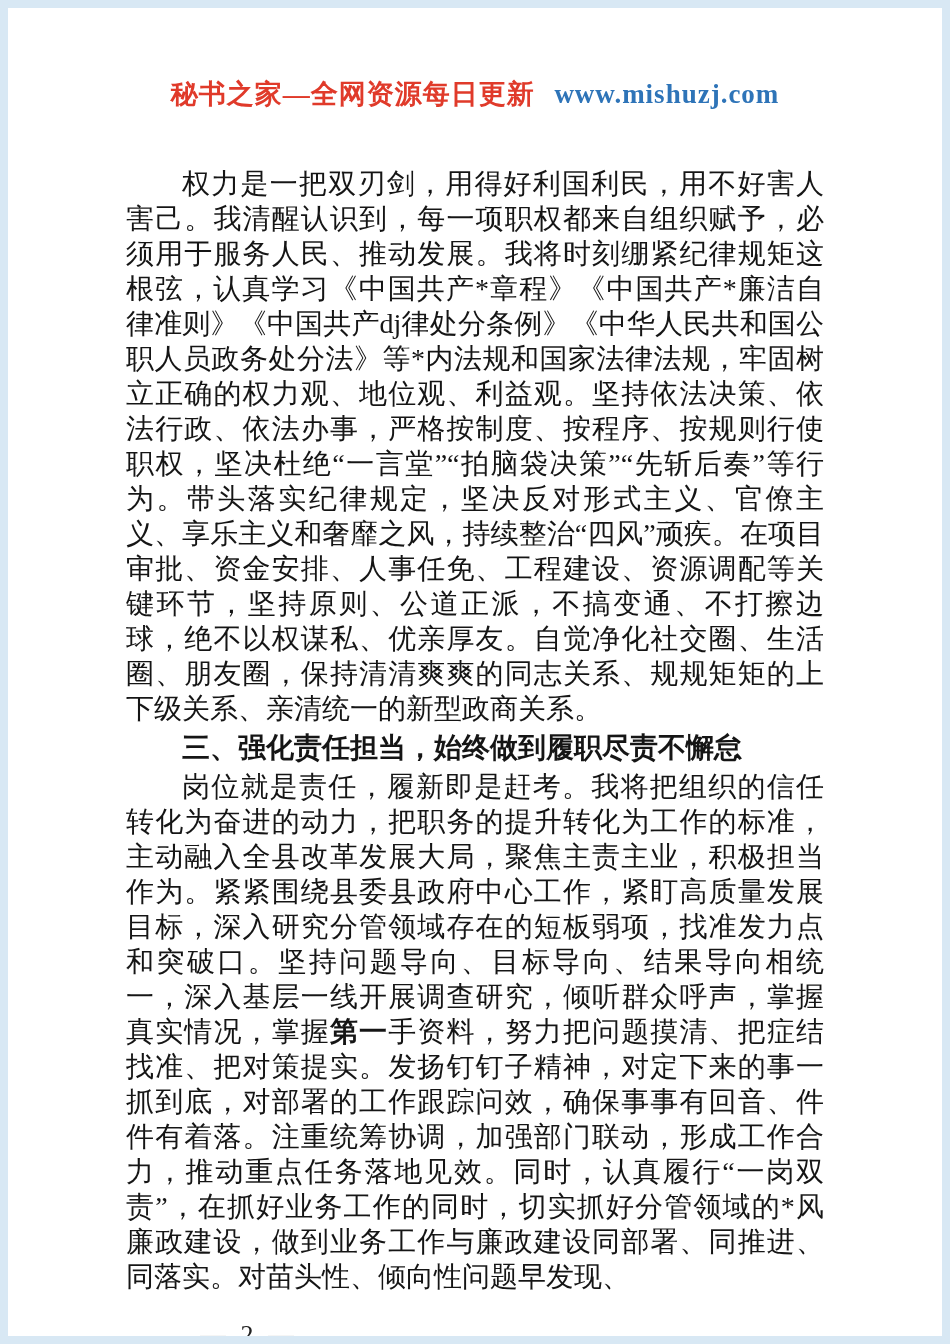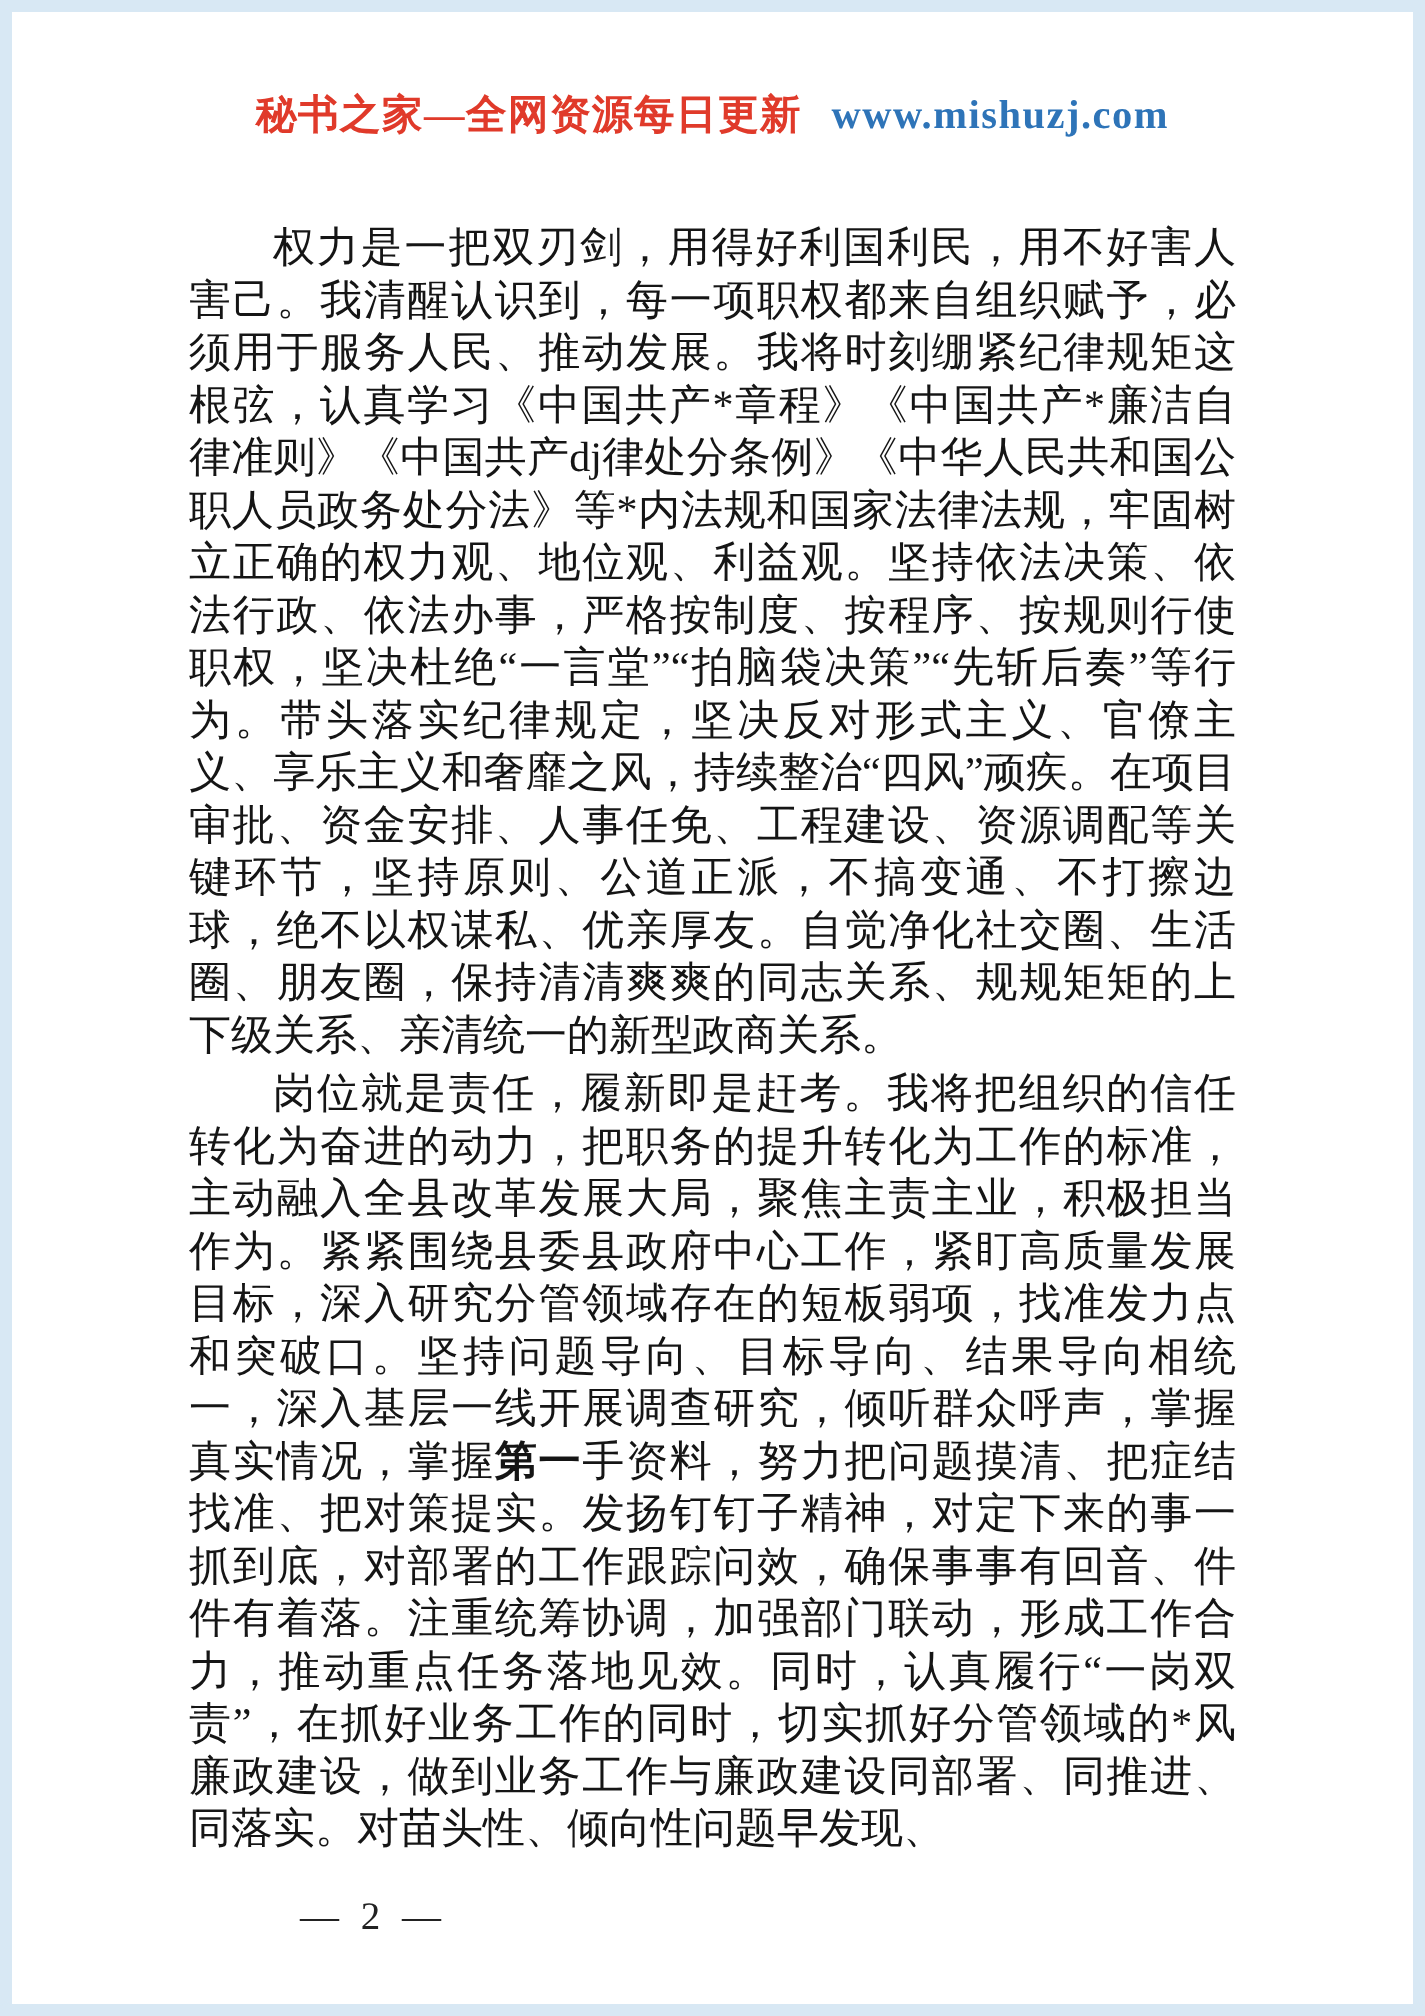--- a/index.html
+++ b/index.html
@@ -17,21 +17,21 @@
     position: absolute;
     left: 8px;
     top: 8px;
     right: 8px;
     bottom: 8px;
     background: #ffffff;
     overflow: hidden;
   }
   .site-header {
     text-align: center;
-    padding-top: 50px;
+    padding-top: 68px;
     font-size: 27px;
     font-weight: bold;
     letter-spacing: 1px;
     white-space: nowrap;
   }
   .brand {
     color: #e03a2a;
   }
   .url {
     color: #2e74b8;
@@ -75,20 +75,21 @@
 <div class="page">
 
   <div class="site-header">
     <span class="brand">秘书之家—全网资源每日更新</span>
     <span class="url">www.mishuzj.com</span>
   </div>
 
   <div class="content">
     <p>权力是一把双刃剑，用得好利国利民，用不好害人害己。我清醒认识到，每一项职权都来自组织赋予，必须用于服务人民、推动发展。我将时刻绷紧纪律规矩这根弦，认真学习《中国共产*章程》《中国共产*廉洁自律准则》《中国共产dj律处分条例》《中华人民共和国公职人员政务处分法》等*内法规和国家法律法规，牢固树立正确的权力观、地位观、利益观。坚持依法决策、依法行政、依法办事，严格按制度、按程序、按规则行使职权，坚决杜绝“一言堂”“拍脑袋决策”“先斩后奏”等行为。带头落实纪律规定，坚决反对形式主义、官僚主义、享乐主义和奢靡之风，持续整治“四风”顽疾。在项目审批、资金安排、人事任免、工程建设、资源调配等关键环节，坚持原则、公道正派，不搞变通、不打擦边球，绝不以权谋私、优亲厚友。自觉净化社交圈、生活圈、朋友圈，保持清清爽爽的同志关系、规规矩矩的上下级关系、亲清统一的新型政商关系。</p>
 
+    <p class="heading">三、强化责任担当，始终做到履职尽责不懈怠</p>
 
     <p><span>岗位就是责任，履新即是赶考。我将把组织的信任转化为奋进的动力，把职务的提升转化为工作的标准，主动融入全县改革发展大局，聚焦主责主业，积极担当作为。紧紧围绕县委县政府中心工作，紧盯高质量发展目标，深入研究分管领域存在的短板弱项，找准发力点和突破口。坚持问题导向、目标导向、结果导向相统一，深入基层一线开展调查研究，倾听群众呼声，掌握真实情况，掌握</span><span class="inline-bold">第一</span><span>手资料，努力把问题摸清、把症结找准、把对策提实。发扬钉钉子精神，对定下来的事一抓到底，对部署的工作跟踪问效，确保事事有回音、件件有着落。注重统筹协调，加强部门联动，形成工作合力，推动重点任务落地见效。同时，认真履行“一岗双责”，在抓好业务工作的同时，切实抓好分管领域的*风廉政建设，做到业务工作与廉政建设同部署、同推进、同落实。对苗头性、倾向性问题早发现、</span></p>
   </div>
 
   <div class="footer">
     <span class="page-num">— 2 —</span>
   </div>
 
 </div>
 

